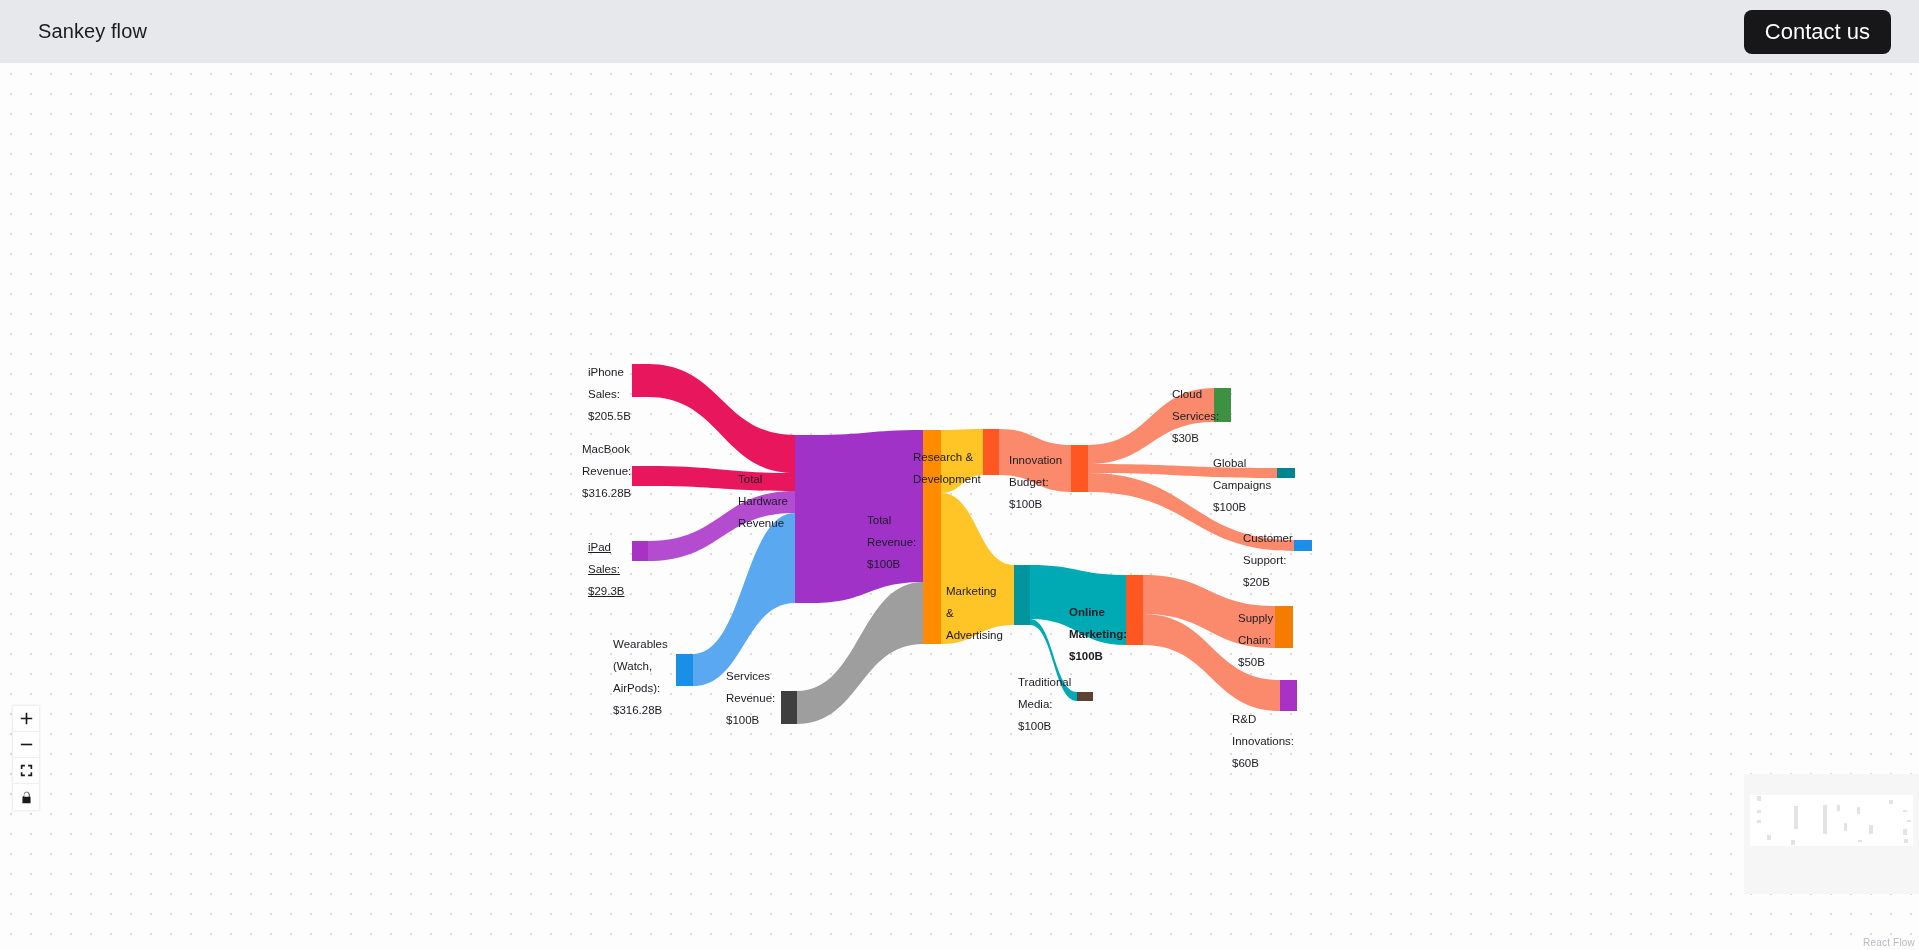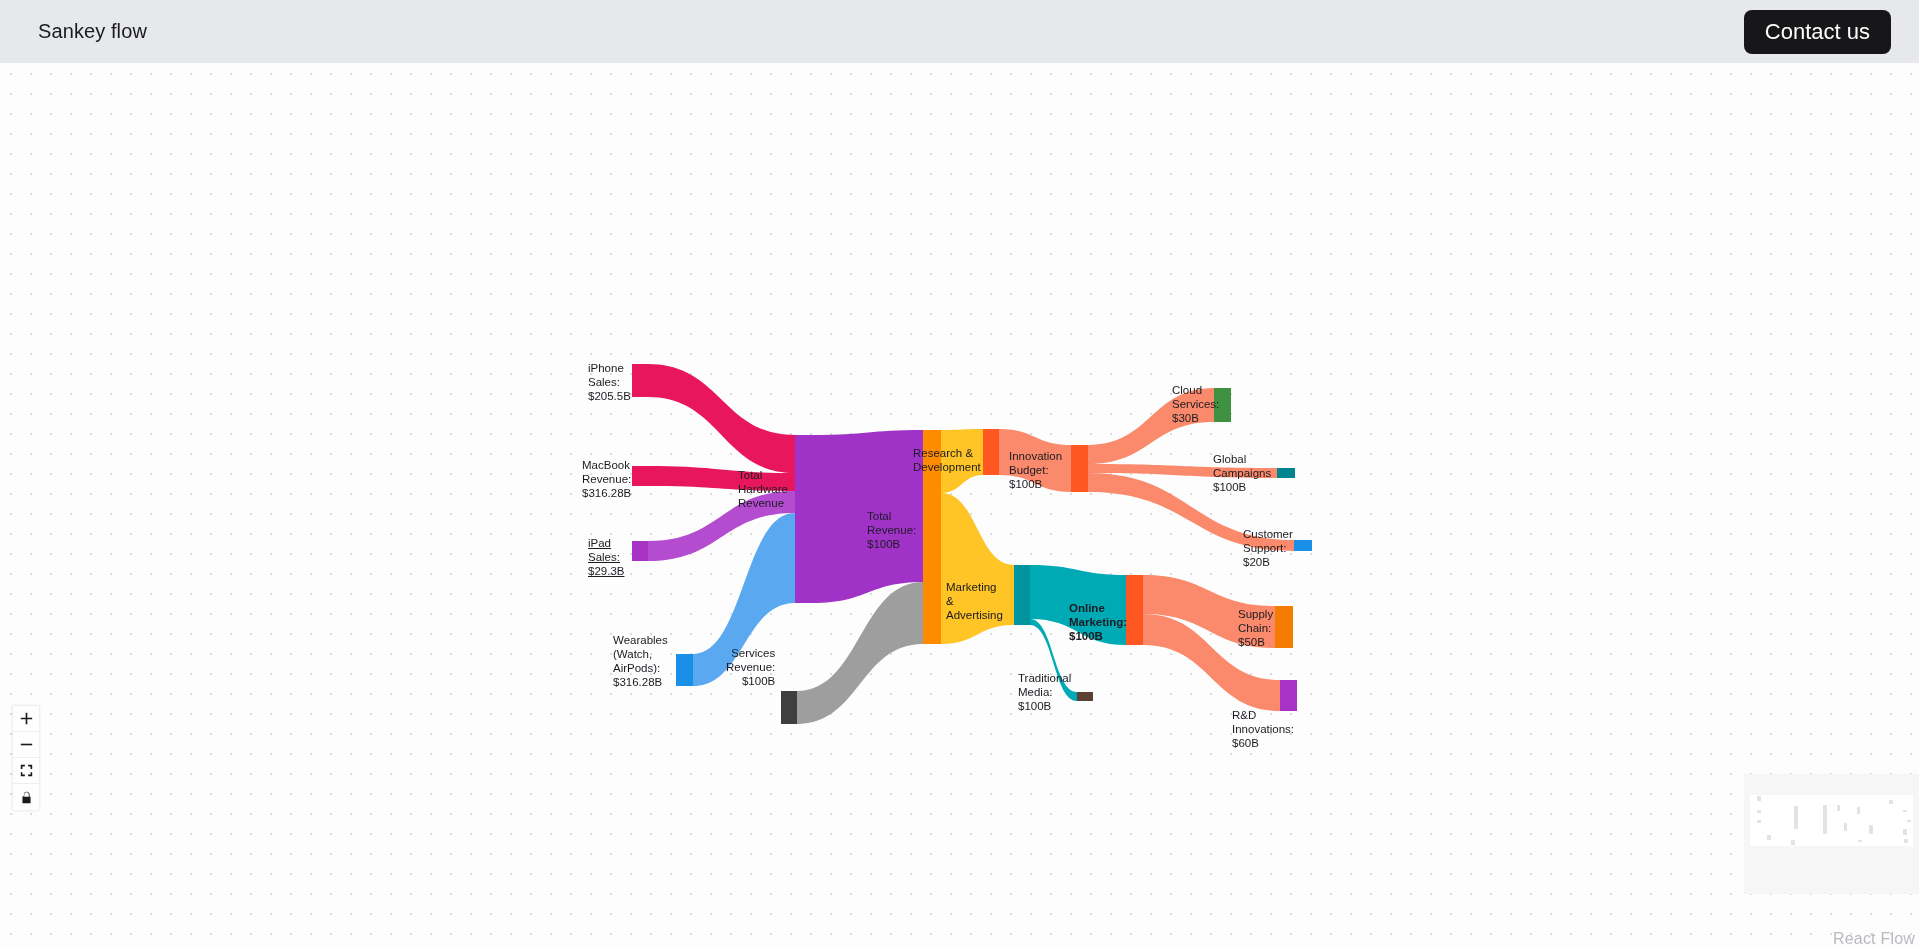--- a/index.html
+++ b/index.html
@@ -63,21 +63,21 @@
     overflow: hidden;
   }
   #flow-svg {
     position: absolute;
     left: 0; top: 0;
   }
 
   .node-label {
     position: absolute;
     font-size: 11.5px;
-    line-height: 14px;
+    line-height: 22px;
     color: #1b1b22;
     white-space: pre-line;
     pointer-events: none;
   }
 
   
   #controls {
     position: absolute;
     left: 13px;
     bottom: 140px;
@@ -121,21 +121,21 @@
   .mm-node {
     position: absolute;
     background: #e3e3e6;
   }
 
   
   #attribution {
     position: absolute;
     right: 4px;
     bottom: 2px;
-    font-size: 16px;
+    font-size: 10px;
     color: #b9b9c0;
     letter-spacing: 0.2px;
     z-index: 35;
   }
 </style>
 </head>
 <body>
 
 <div id="app">
 
@@ -185,31 +185,31 @@
           <rect x="1275" y="543" width="18" height="42" fill="#f57c00"></rect>
           <rect x="1280" y="617" width="17" height="31" fill="#a832c4"></rect>
         </g>
 
     </svg>
 
     <div id="labels-layer">
         <div class="node-label" style="left: 588px; top: 298px;">iPhone
 Sales:
 $205.5B</div>
-        <div class="node-label" style="left: 582px; top: 395px;">MacBook
+        <div class="node-label" style="left: 582px; top: 375px;">MacBook
 Revenue:
 $316.28B</div>
         <div class="node-label" style="left: 588px; top: 473px; text-decoration: underline;">iPad
 Sales:
 $29.3B</div>
         <div class="node-label" style="left: 613px; top: 570px;">Wearables
 (Watch,
 AirPods):
 $316.28B</div>
-        <div class="node-label" style="left: 726px; top: 583px; text-align: right;">Services
+        <div class="node-label" style="left: 726px; top: 602px;">Services
 Revenue:
 $100B</div>
         <div class="node-label" style="left: 738px; top: 405px;">Total
 Hardware
 Revenue</div>
         <div class="node-label" style="left: 867px; top: 446px;">Total
 Revenue:
 $100B</div>
         <div class="node-label" style="left: 913px; top: 383px;">Research &amp;
 Development</div>

